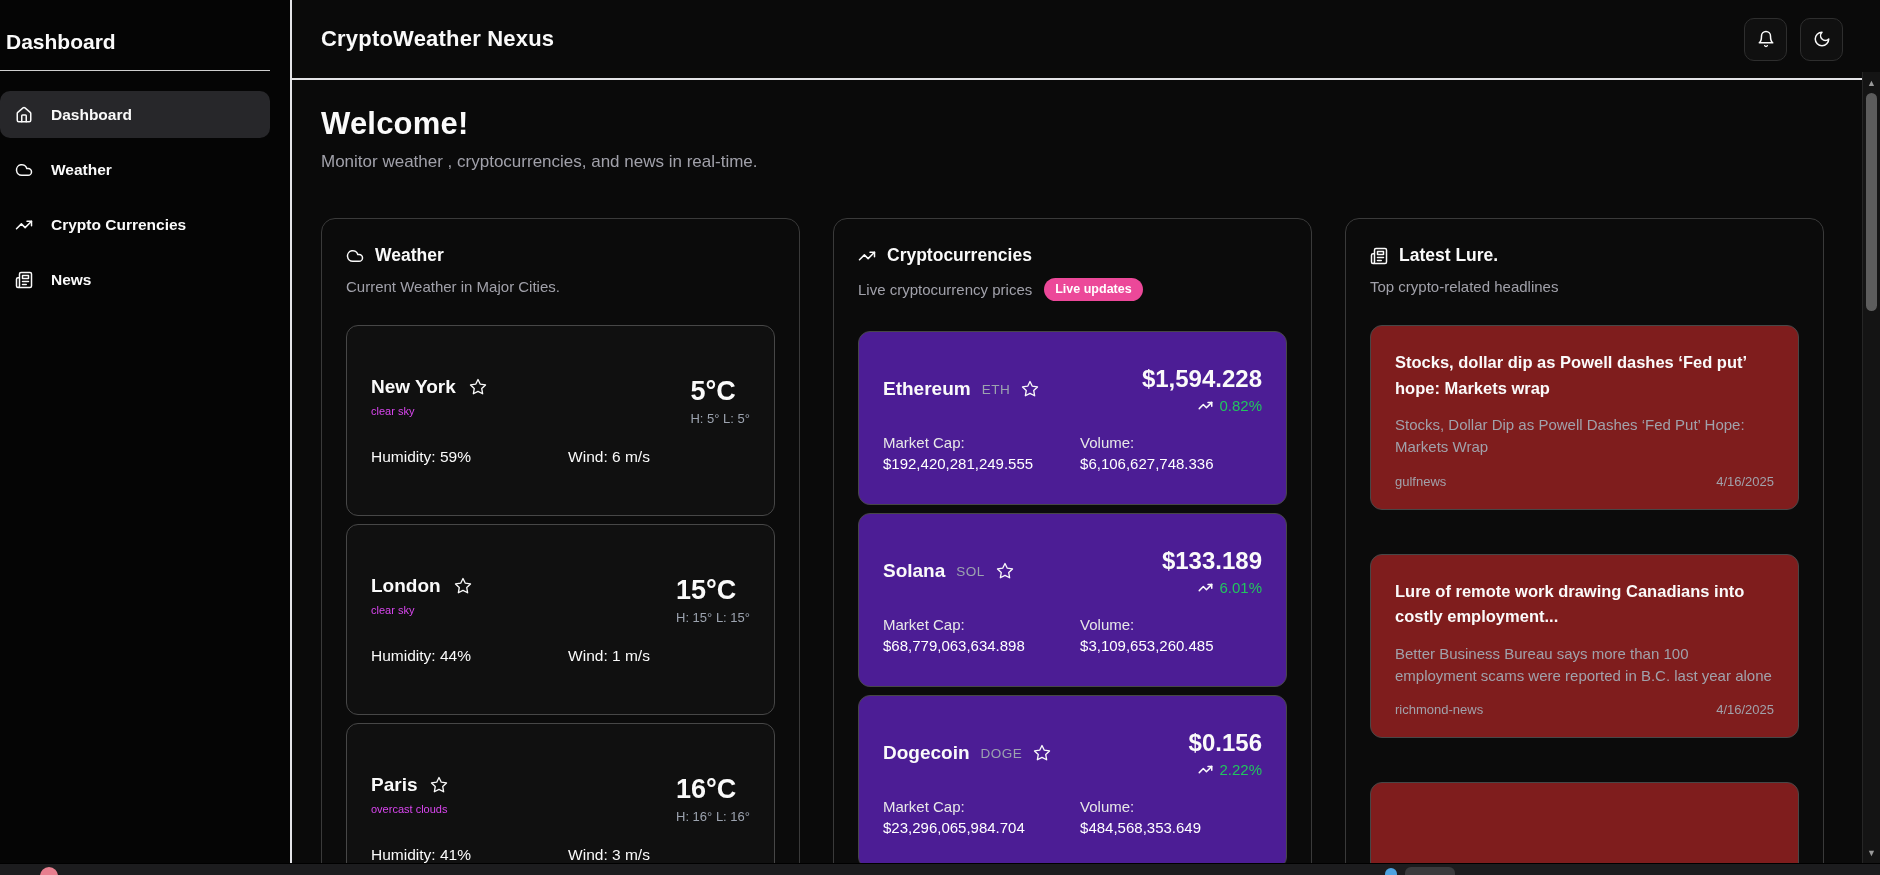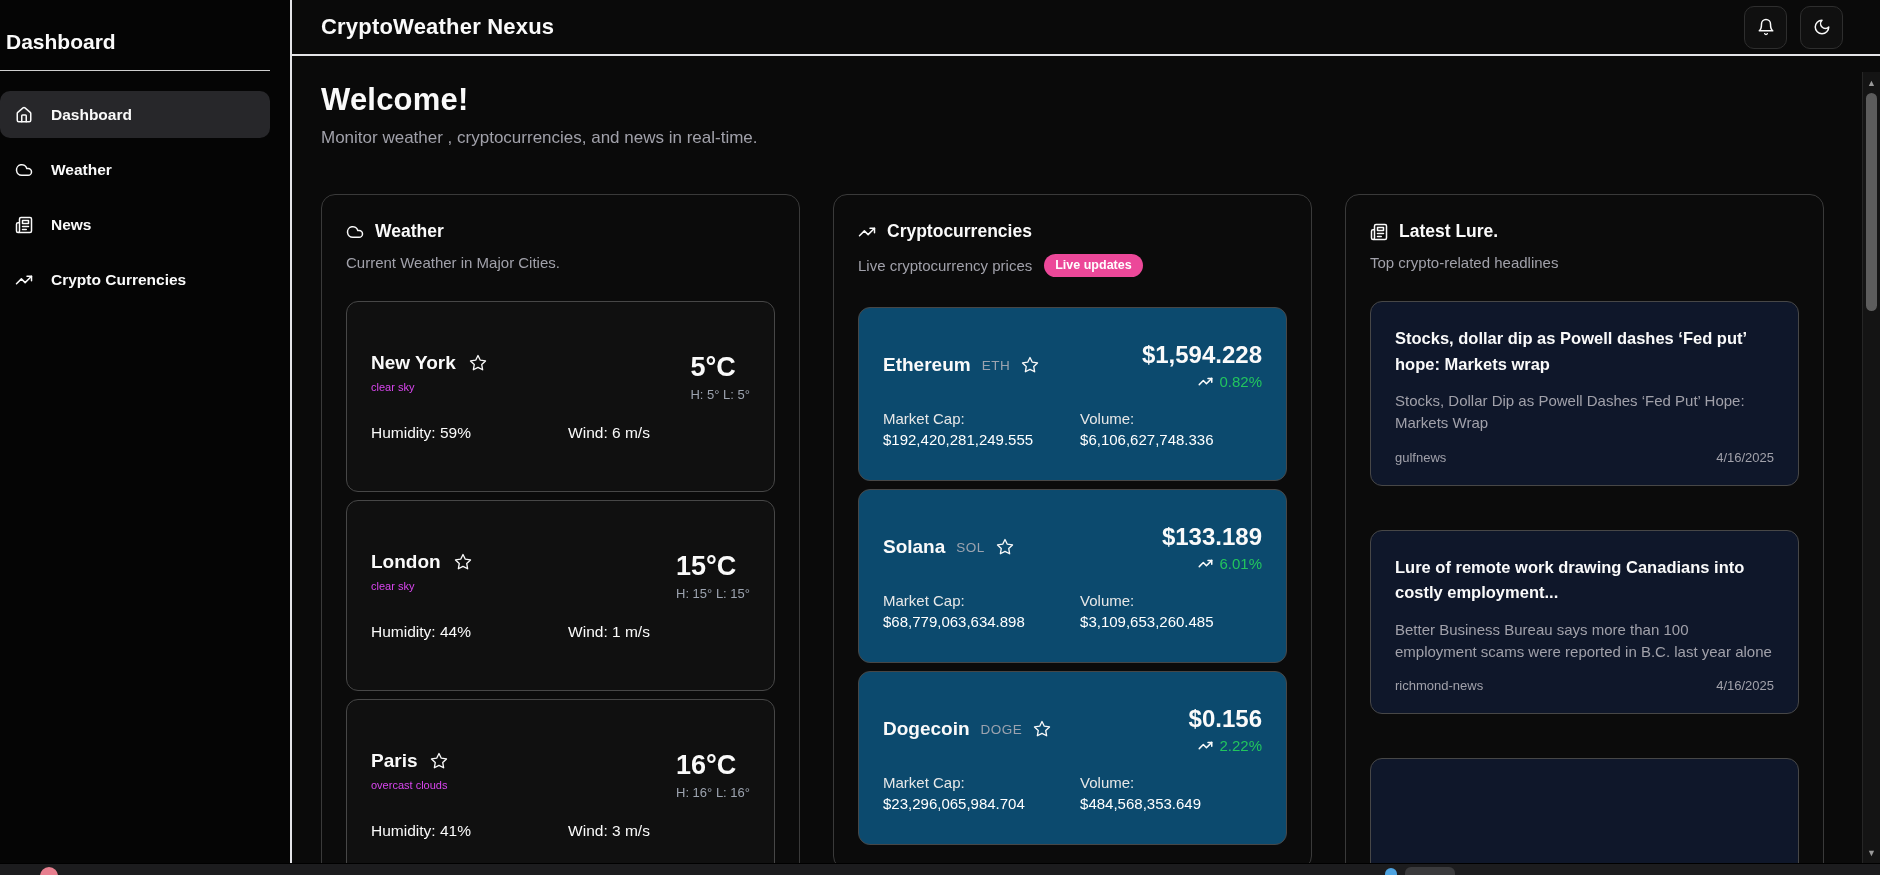--- a/index.html
+++ b/index.html
@@ -15,21 +15,21 @@
   .sidebar { width:292px; min-width:292px; height:100%; background:#050505; border-right:2px solid #e4e4e7; }
   .sidebar-title { font-size:21px; font-weight:700; padding:30px 20px 16px 6px; }
   .sidebar-sep { border:none; border-top:1.5px solid #cfcfcf; margin:0 20px 0 0; }
   .nav { margin-top:20px; display:flex; flex-direction:column; gap:8px; padding-right:20px; }
   .nav-item { display:flex; align-items:center; gap:18px; height:47px; padding-left:15px; border-radius:10px; cursor:pointer; font-size:15.5px; font-weight:600; color:#fafafa; }
   .nav-item.active { background:#27272a; }
   .nav-item svg { width:21px; height:21px; flex:none; }
 
   
   main { flex:1; position:relative; height:100%; }
-  .topbar { height:56px; border-bottom:2px solid #e4e4e7; display:flex; align-items:center; justify-content:space-between; padding:0 37px 0 29px; }
+  .topbar { height:80px; border-bottom:2px solid #e4e4e7; display:flex; align-items:center; justify-content:space-between; padding:0 37px 0 29px; }
   .topbar-title { font-size:22px; font-weight:700; letter-spacing:.2px; }
   .topbar-actions { display:flex; gap:13px; }
   .icon-btn { width:43px; height:43px; border-radius:10px; border:1px solid #2e2e2e; background:#101010; color:#fafafa; display:flex; align-items:center; justify-content:center; cursor:pointer; padding:0; }
   .icon-btn svg { width:20px; height:20px; }
 
   
   .content { padding:26px 56px 0 29px; }
   .welcome { font-size:31px; font-weight:800; margin:0; letter-spacing:.2px; }
   .subtitle { margin:10px 0 0; font-size:17px; color:#a1a1aa; }
   .cards { display:flex; gap:33px; margin-top:46px; align-items:flex-start; }
@@ -50,35 +50,35 @@
   .star { display:flex; cursor:pointer; color:#fafafa; }
   .star svg { width:18px; height:18px; }
   .city-cond { margin-top:7px; font-size:11px; color:#d946ef; }
   .city-temp-block { text-align:left; }
   .city-temp { font-size:27px; font-weight:800; }
   .city-hl { margin-top:4px; font-size:13px; color:#9ca3af; }
   .city-stats { display:flex; margin-top:22px; font-size:15.5px; }
   .city-stats .stat-left { width:52%; }
 
   
-  .coin { border:1px solid #474747; border-radius:12px; height:174px; padding:0 24px; display:flex; flex-direction:column; justify-content:center; background:#0c4a6e; cursor:pointer; }
+  .coin { border:1px solid #474747; border-radius:12px; height:174px; padding:0 24px; display:flex; flex-direction:column; justify-content:center; background:#4c1d95; cursor:pointer; }
   .coin-top { display:flex; justify-content:space-between; align-items:center; }
   .coin-name-row { display:flex; align-items:center; gap:11px; }
   .coin-name { font-size:19px; font-weight:700; }
   .coin-symbol { font-size:13.5px; color:#9ca3af; letter-spacing:.5px; }
   .coin-price-block { text-align:right; }
   .coin-price { font-size:24px; font-weight:800; }
   .coin-change { margin-top:4px; display:flex; justify-content:flex-end; align-items:center; gap:6px; color:#22c55e; font-size:15px; }
   .coin-change svg { width:15px; height:15px; }
   .coin-grid { display:grid; grid-template-columns:52% 48%; margin-top:20px; font-size:15px; }
   .coin-grid .lbl { color:#e8e8e8; }
   .coin-grid .val { margin-top:4px; color:#ffffff; }
 
   
-  .news-item { border:1px solid #474747; border-radius:12px; padding:24px 24px 20px; background:#0f172a; cursor:pointer; }
+  .news-item { border:1px solid #474747; border-radius:12px; padding:24px 24px 20px; background:#7f1d1d; cursor:pointer; }
   .news-title { font-size:16.5px; font-weight:700; line-height:1.55; margin:0; }
   .news-desc { margin:13px 0 0; font-size:15px; color:#a1a1aa; line-height:1.45; }
   .news-meta { display:flex; justify-content:space-between; margin-top:16px; font-size:13px; color:#a1a1aa; }
   .news-item.partial { min-height:120px; }
 
   
   .vscroll { position:absolute; top:72px; right:0; bottom:0; width:18px; background:#141414; border-left:1px solid #262626; }
   .vscroll .arrow { position:absolute; left:0; width:100%; height:16px; display:flex; align-items:center; justify-content:center; color:#9a9a9a; font-size:9px; }
   .vscroll .arrow.up { top:3px; }
   .vscroll .arrow.down { bottom:14px; }
@@ -112,36 +112,36 @@
         <span class="star">
           <svg viewBox="0 0 24 24" fill="none" stroke="currentColor" stroke-width="2" stroke-linecap="round" stroke-linejoin="round">
               <path d="M17.5 19H9a7 7 0 1 1 6.71-9h1.79a4.5 4.5 0 1 1 0 9Z"></path>
             </svg>
         </span>
         <span>Weather</span>
       </div>
       <div class="nav-item">
         <span class="star">
           <svg viewBox="0 0 24 24" fill="none" stroke="currentColor" stroke-width="2" stroke-linecap="round" stroke-linejoin="round">
+              <polyline points="22 7 13.5 15.5 8.5 10.5 2 17"></polyline>
+              <polyline points="16 7 22 7 22 13"></polyline>
+            </svg>
+        </span>
+        <span>Crypto Currencies</span>
+      </div>
+      <div class="nav-item">
+        <span class="star">
+          <svg viewBox="0 0 24 24" fill="none" stroke="currentColor" stroke-width="2" stroke-linecap="round" stroke-linejoin="round">
               <path d="M4 22h16a2 2 0 0 0 2-2V4a2 2 0 0 0-2-2H8a2 2 0 0 0-2 2v16a2 2 0 0 1-2 2Zm0 0a2 2 0 0 1-2-2v-9c0-1.1.9-2 2-2h2"></path>
               <path d="M18 14h-8"></path>
               <path d="M15 18h-5"></path>
               <path d="M10 6h8v4h-8V6Z"></path>
             </svg>
         </span>
         <span>News</span>
-      </div>
-      <div class="nav-item">
-        <span class="star">
-          <svg viewBox="0 0 24 24" fill="none" stroke="currentColor" stroke-width="2" stroke-linecap="round" stroke-linejoin="round">
-              <polyline points="22 7 13.5 15.5 8.5 10.5 2 17"></polyline>
-              <polyline points="16 7 22 7 22 13"></polyline>
-            </svg>
-        </span>
-        <span>Crypto Currencies</span>
       </div>
     </nav>
   </aside>
 
   <main>
     <header class="topbar">
       <div class="topbar-title">CryptoWeather Nexus</div>
       <div class="topbar-actions">
         <button class="icon-btn">
           <span class="star">

